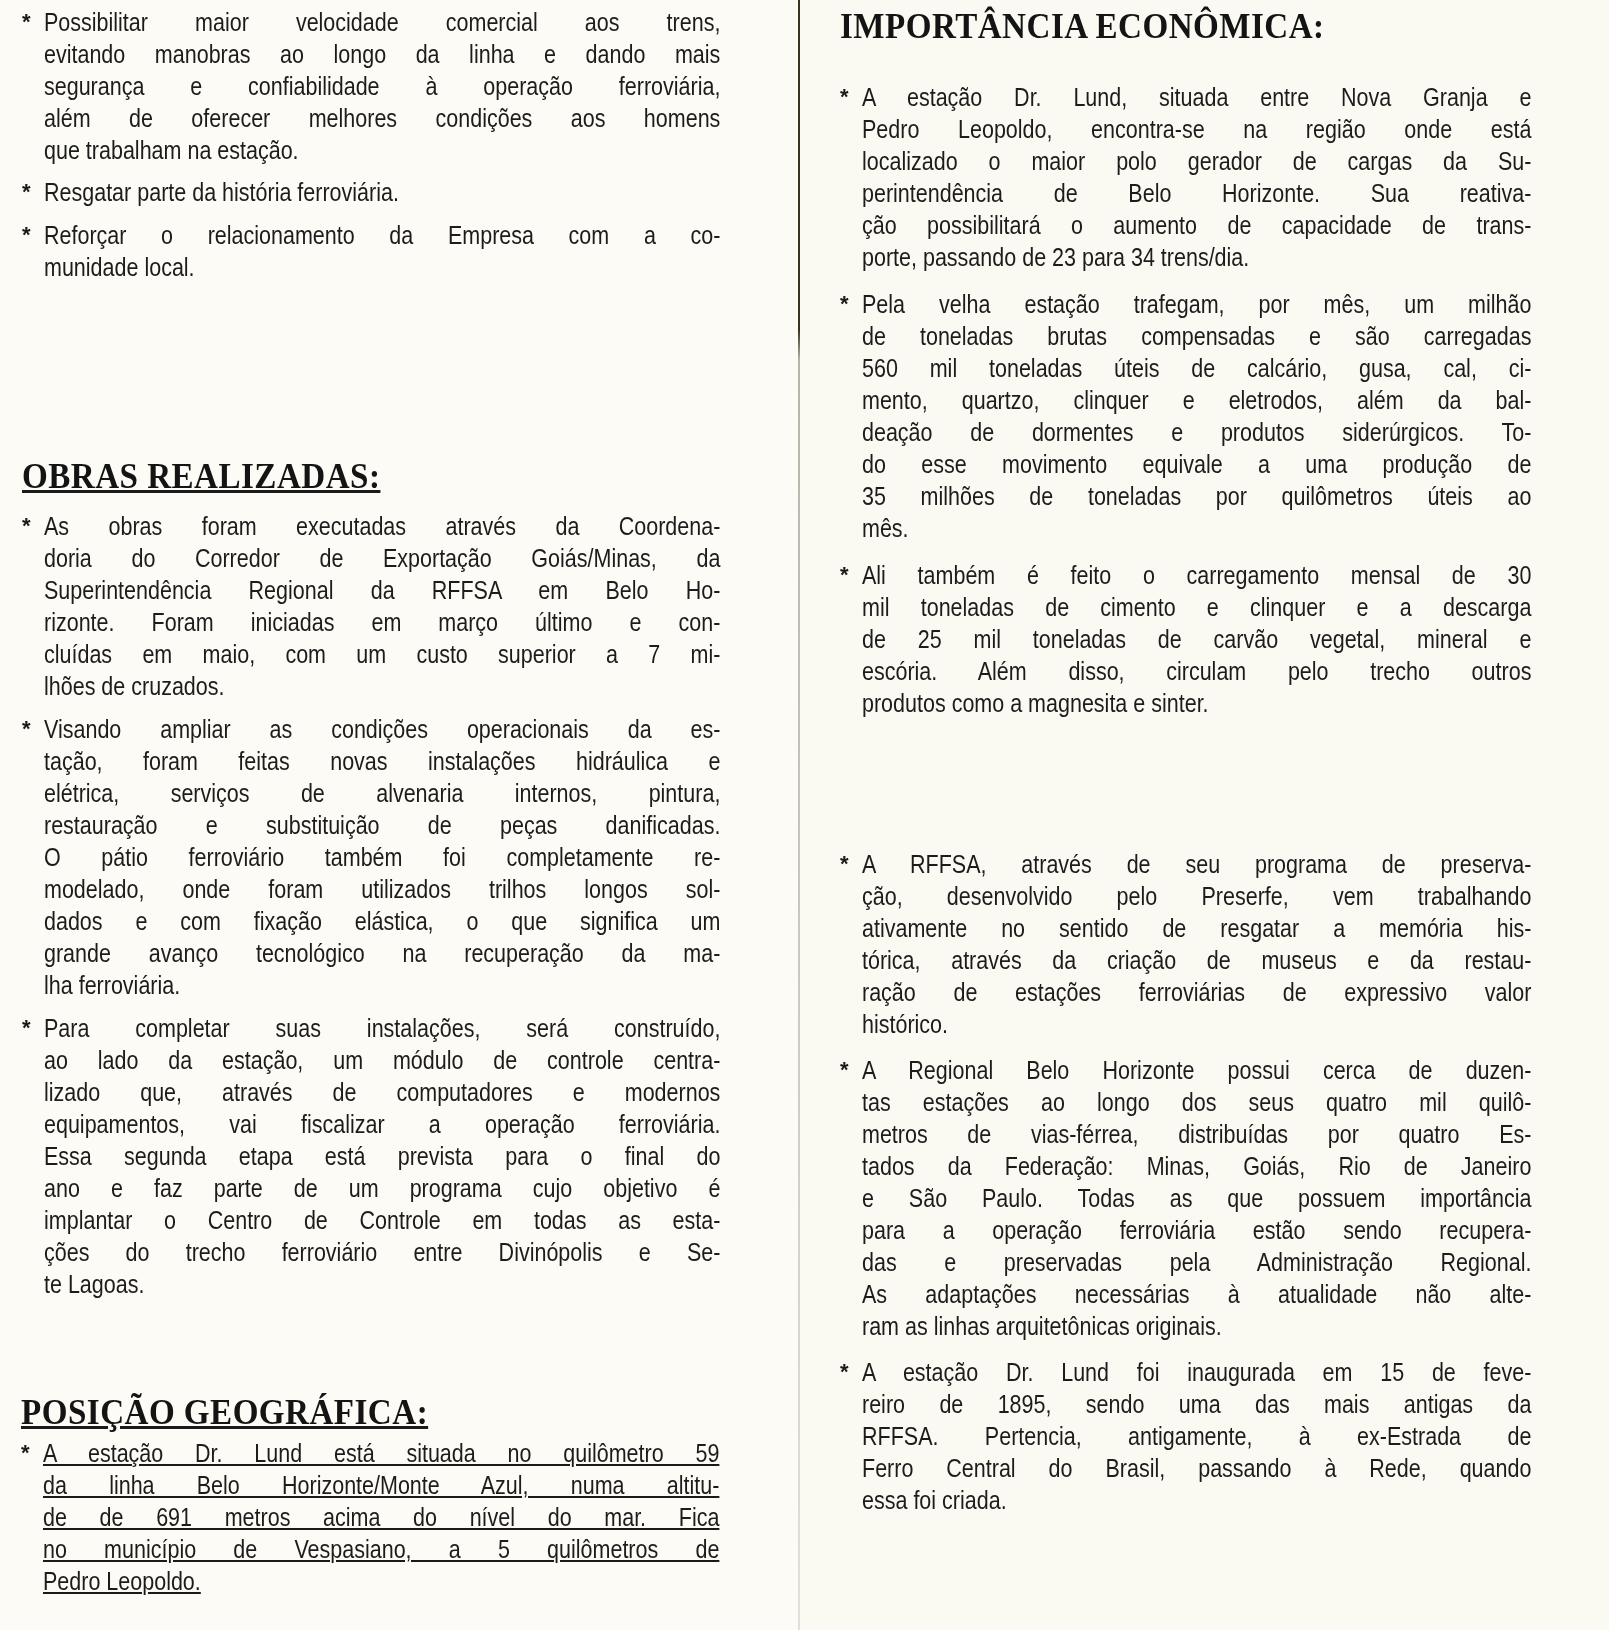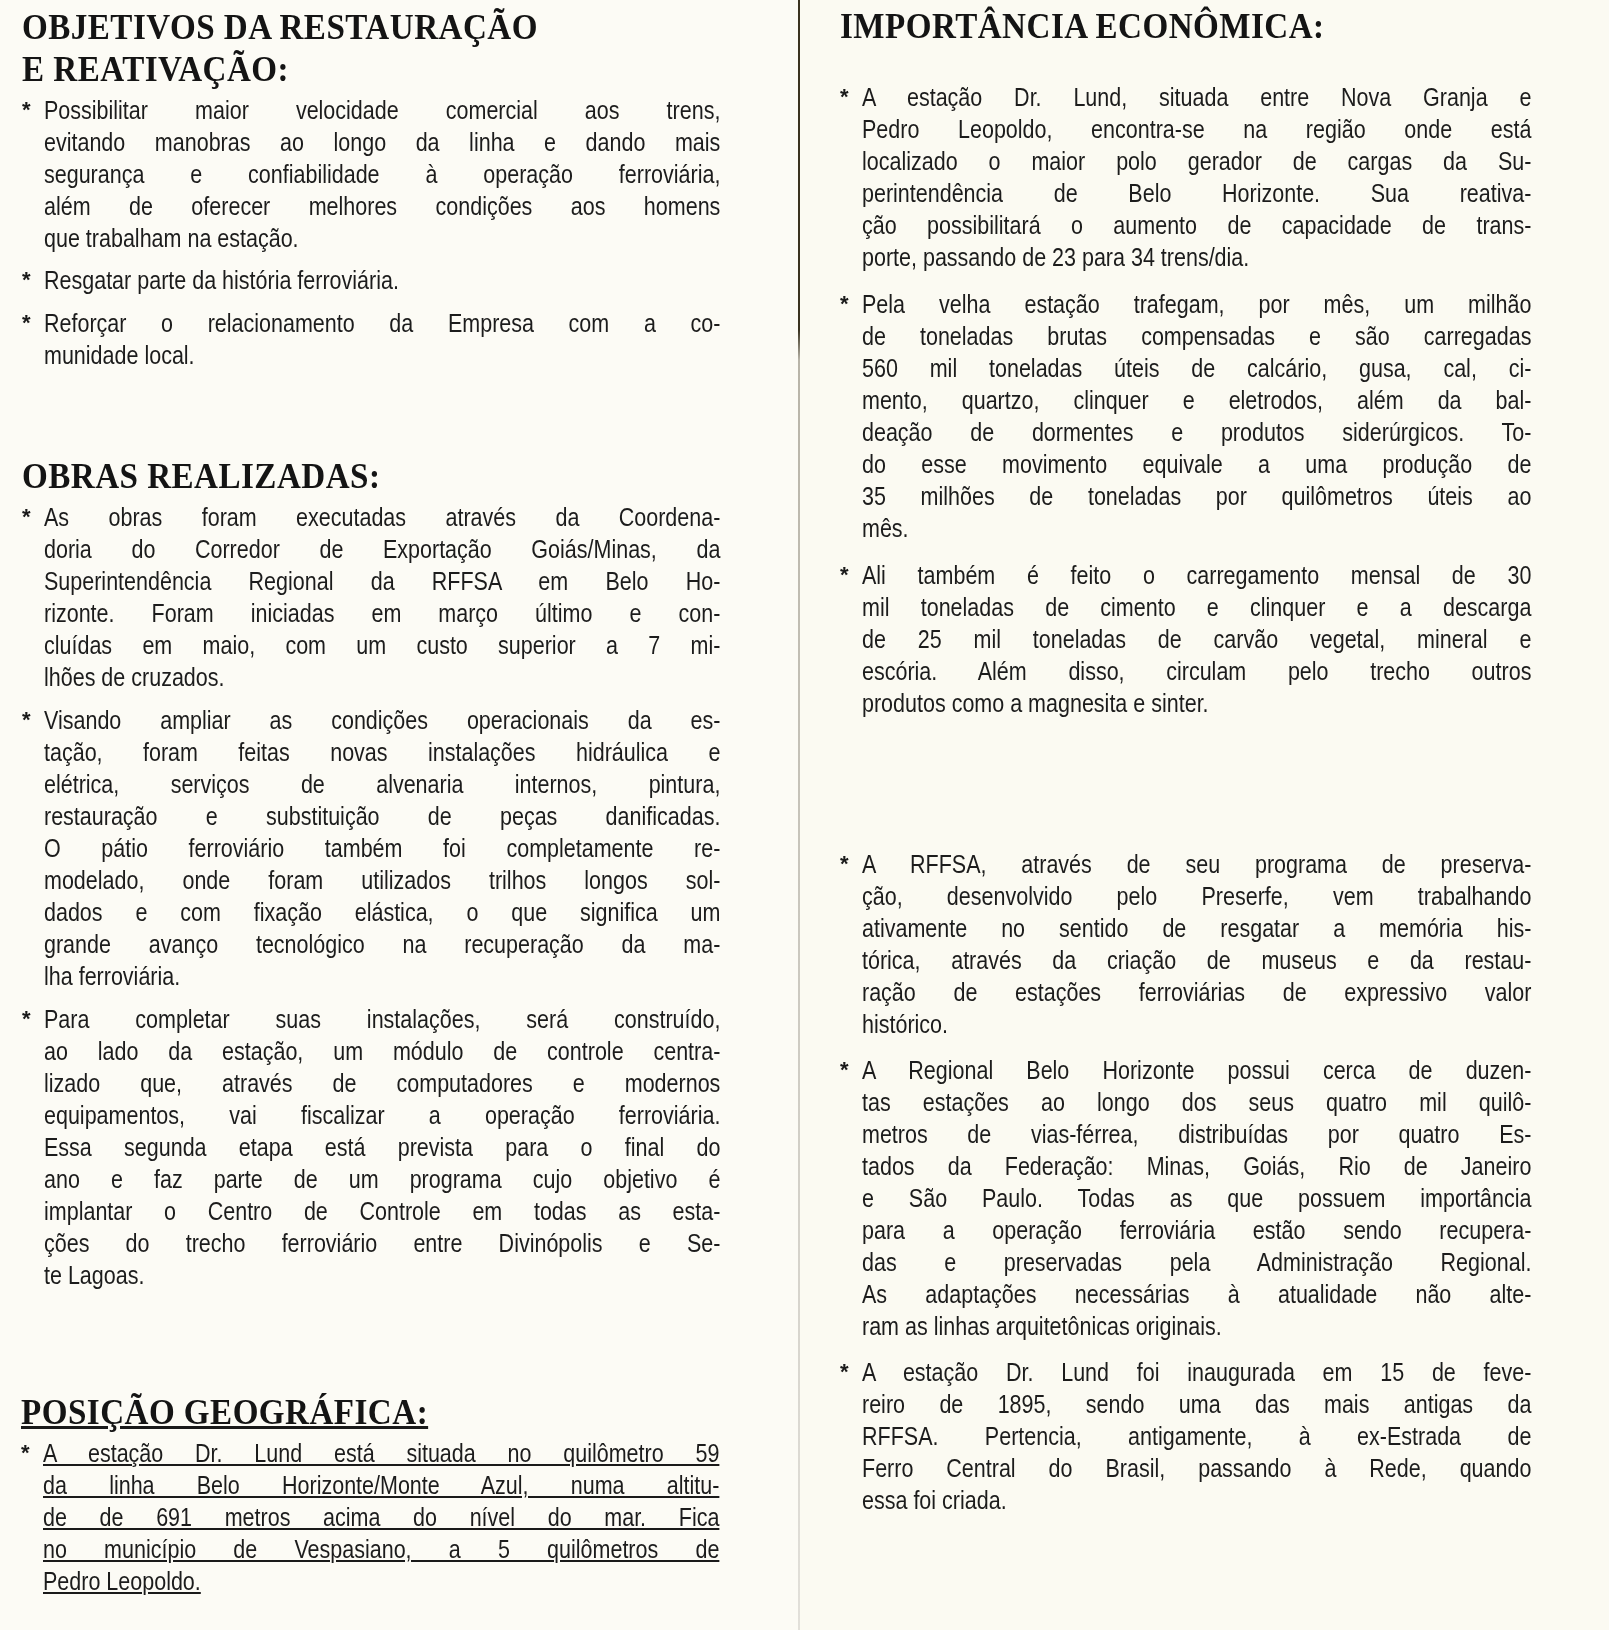--- a/index.html
+++ b/index.html
@@ -77,45 +77,41 @@
   }
 </style>
 </head>
 <body>
 
 <div class="page page-left"></div>
 <div class="page page-right"></div>
 <div class="divider"></div>
 
 <div class="section" style="left:22px; top:6px; width:700px;">
-<div style="margin-bottom: 4px;">
-      <div class="heading">OBJETIVOS DA RESTAURAÇÃO</div>
-      <div class="heading">E REATIVAÇÃO:</div>
-    </div>
     <div class="bullet">
       <span class="bullet-star">*</span>
       <span class="line">Possibilitar maior velocidade comercial aos trens,</span>
       <span class="line">evitando manobras ao longo da linha e dando mais</span>
       <span class="line">segurança e confiabilidade à operação ferroviária,</span>
       <span class="line">além de oferecer melhores condições aos homens</span>
       <span class="line last">que trabalham na estação.</span>
     </div>
     <div class="bullet" style="margin-top: 10px;">
       <span class="bullet-star">*</span>
       <span class="line last">Resgatar parte da história ferroviária.</span>
     </div>
     <div class="bullet" style="margin-top: 11px;">
       <span class="bullet-star">*</span>
       <span class="line">Reforçar o relacionamento da Empresa com a co-</span>
       <span class="line last">munidade local.</span>
     </div>
   </div>
 
 <div class="section" style="left:22px; top:455px; width:700px;">
-<div style="margin-bottom: 4px;">
+<div style="margin-bottom: 13px; text-decoration: underline;">
       <div class="heading">OBRAS REALIZADAS:</div>
     </div>
     <div class="bullet">
       <span class="bullet-star">*</span>
       <span class="line">As obras foram executadas através da Coordena-</span>
       <span class="line">doria do Corredor de Exportação Goiás/Minas, da</span>
       <span class="line">Superintendência Regional da RFFSA em Belo Ho-</span>
       <span class="line">rizonte.  Foram iniciadas em março último e con-</span>
       <span class="line">cluídas em maio, com um custo superior a 7 mi-</span>
       <span class="line last">lhões de cruzados.</span>

